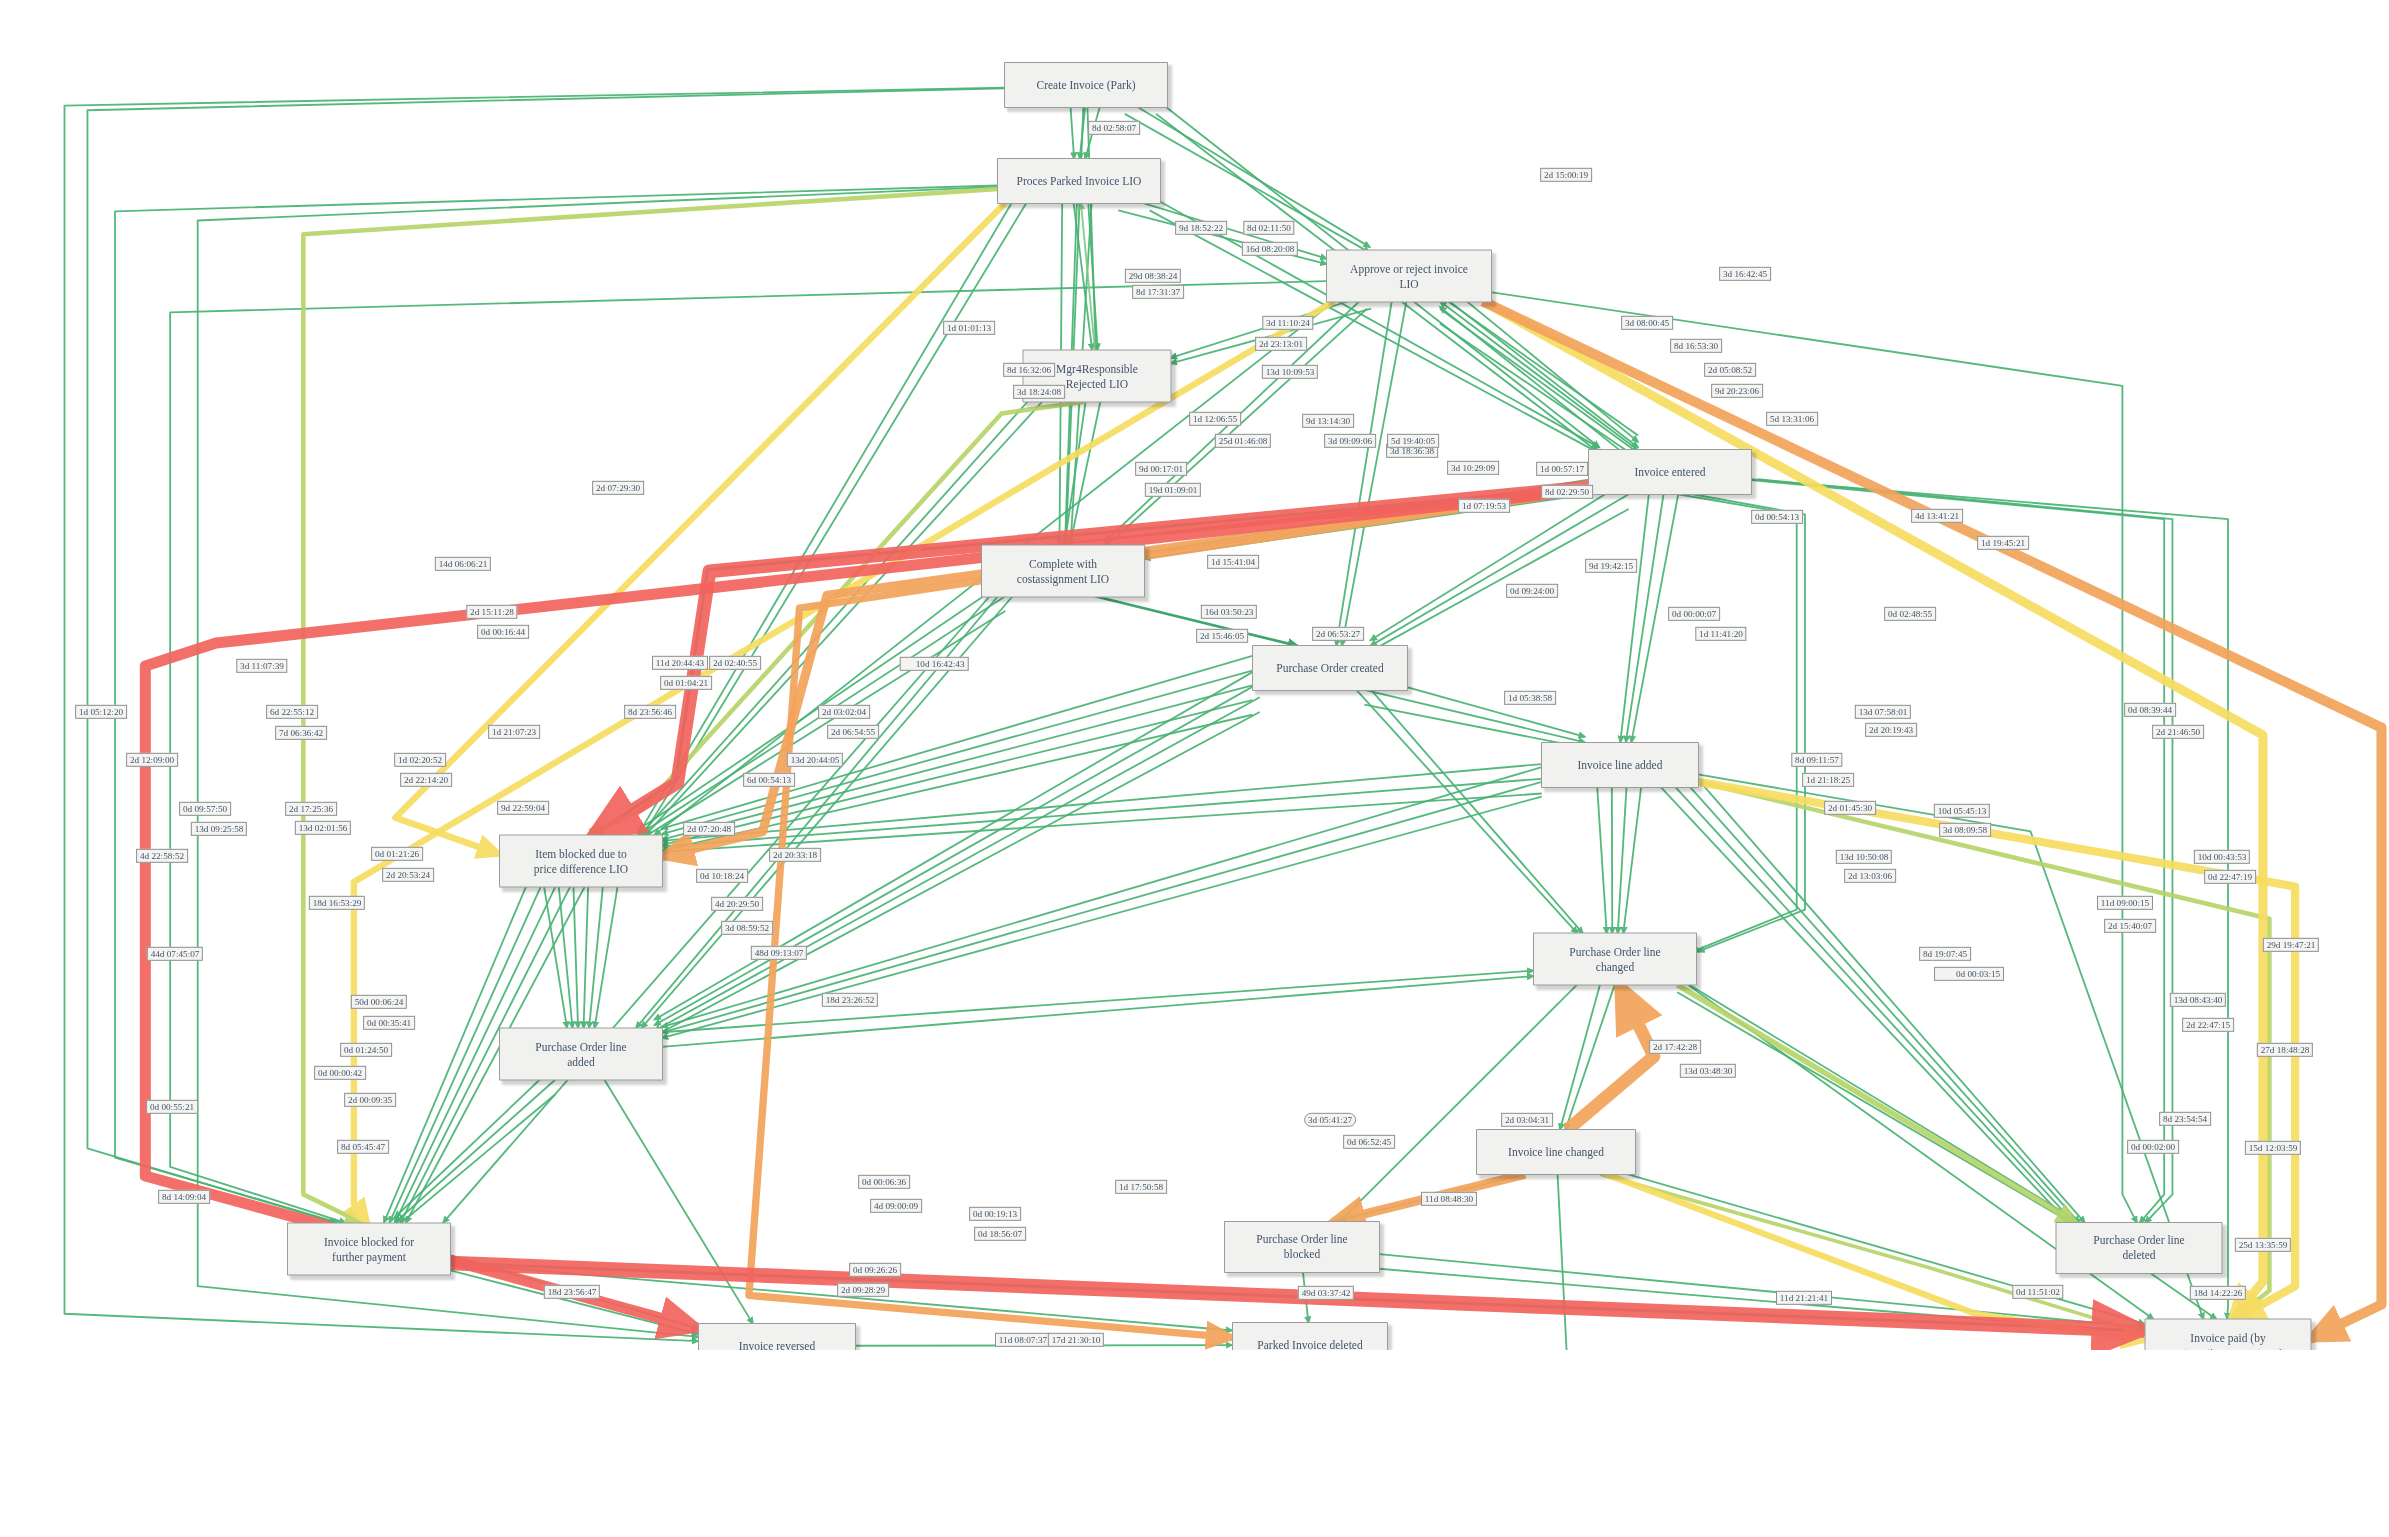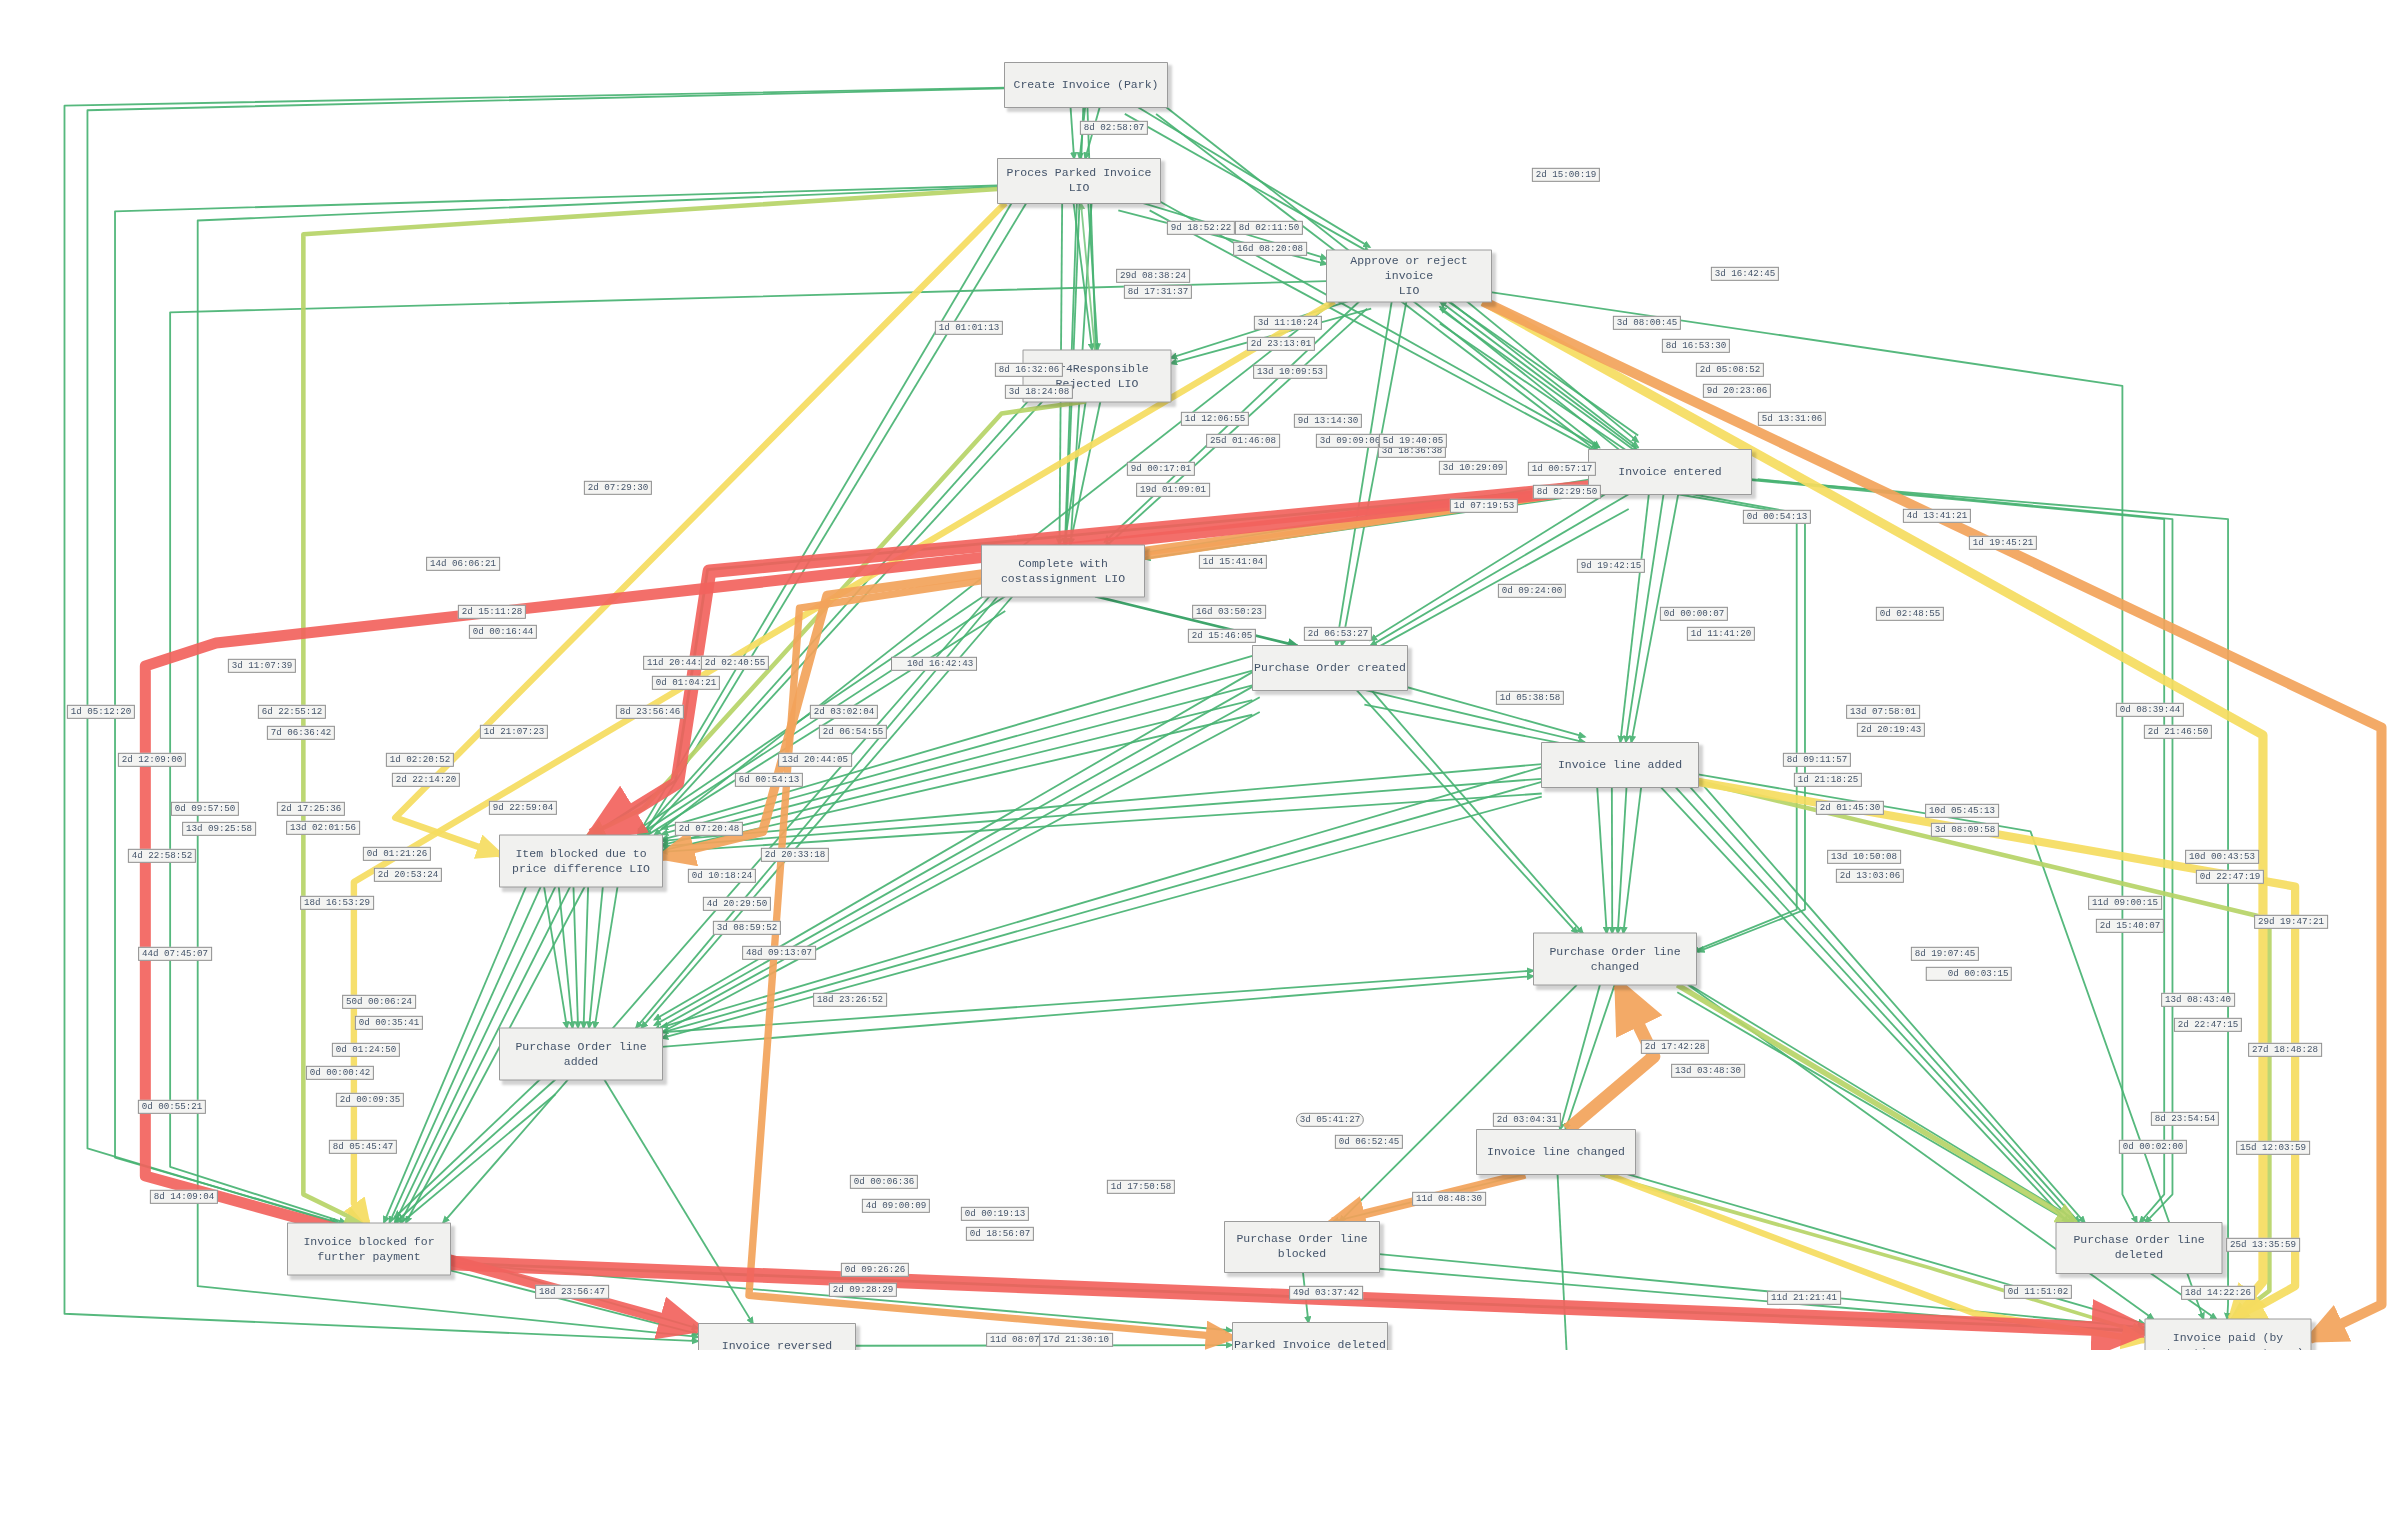--- a/index.html
+++ b/index.html
@@ -1,17 +1,17 @@
 <!DOCTYPE html>
 <html style="font-size:14.7px"><head>
 <meta charset="utf-8">
 <style>
   html,body{margin:0;padding:0;background:#ffffff;}
   #diagram{position:relative;width:2389px;height:1350px;background:#ffffff;
-           font-family:Liberation Mono, monospace;overflow:hidden;}
+           font-family:Liberation Serif, serif;overflow:hidden;}
   #edges{position:absolute;left:0;top:0;}
   .node{position:absolute;transform:translate(-50%,-50%);
         background:#f1f1ef;border:0.9px solid #9b9b9b;border-radius:0.9px;
         box-shadow:3.7px 3.7px 2.8px rgba(0,0,0,0.18);
         color:#44546a;font-size:11.5px;line-height:1.3;
         display:flex;align-items:center;justify-content:center;
         text-align:center;white-space:pre-line;z-index:3;}
   .edge-label{position:absolute;transform:translate(-50%,-50%);
         background:#f4f4f2;border:0.9px solid #8f8f8f;color:#44546a;
         font-size:9.2px;line-height:1.15;padding:0.9px 2.8px;white-space:nowrap;z-index:4;}
@@ -311,21 +311,21 @@
       <div class="edge-label" style="left: 1891px; top: 730px;">2d 20:19:43</div>
       <div class="edge-label" style="left: 1817px; top: 760px;">8d 09:11:57</div>
       <div class="edge-label" style="left: 1828px; top: 780px;">1d 21:18:25</div>
       <div class="edge-label" style="left: 1850px; top: 808px;">2d 01:45:30</div>
       <div class="edge-label" style="left: 1962px; top: 811px;">10d 05:45:13</div>
       <div class="edge-label" style="left: 1965px; top: 830px;">3d 08:09:58</div>
       <div class="edge-label" style="left: 1864px; top: 857px;">13d 10:50:08</div>
       <div class="edge-label" style="left: 1870px; top: 876px;">2d 13:03:06</div>
       <div class="edge-label" style="left: 2222px; top: 857px;">10d 00:43:53</div>
       <div class="edge-label" style="left: 2230px; top: 877px;">0d 22:47:19</div>
-      <div class="edge-label" style="left: 2291px; top: 922px;">29d 19:47:21</div>
+      <div class="edge-label" style="left: 2291px; top: 945px;">29d 19:47:21</div>
       <div class="edge-label" style="left: 2125px; top: 903px;">11d 09:00:15</div>
       <div class="edge-label" style="left: 2130px; top: 926px;">2d 15:40:07</div>
       <div class="edge-label" style="left: 2198px; top: 1000px;">13d 08:43:40</div>
       <div class="edge-label" style="left: 2208px; top: 1025px;">2d 22:47:15</div>
       <div class="edge-label" style="left: 2285px; top: 1050px;">27d 18:48:28</div>
       <div class="edge-label" style="left: 1945px; top: 954px;">8d 19:07:45</div>
       <div class="edge-label" style="left: 1969px; top: 974px; padding-left: 21px;">0d 00:03:15</div>
       <div class="edge-label" style="left: 709px; top: 829px;">2d 07:20:48</div>
       <div class="edge-label" style="left: 795px; top: 855px;">2d 20:33:18</div>
       <div class="edge-label" style="left: 722px; top: 876px;">0d 10:18:24</div>

